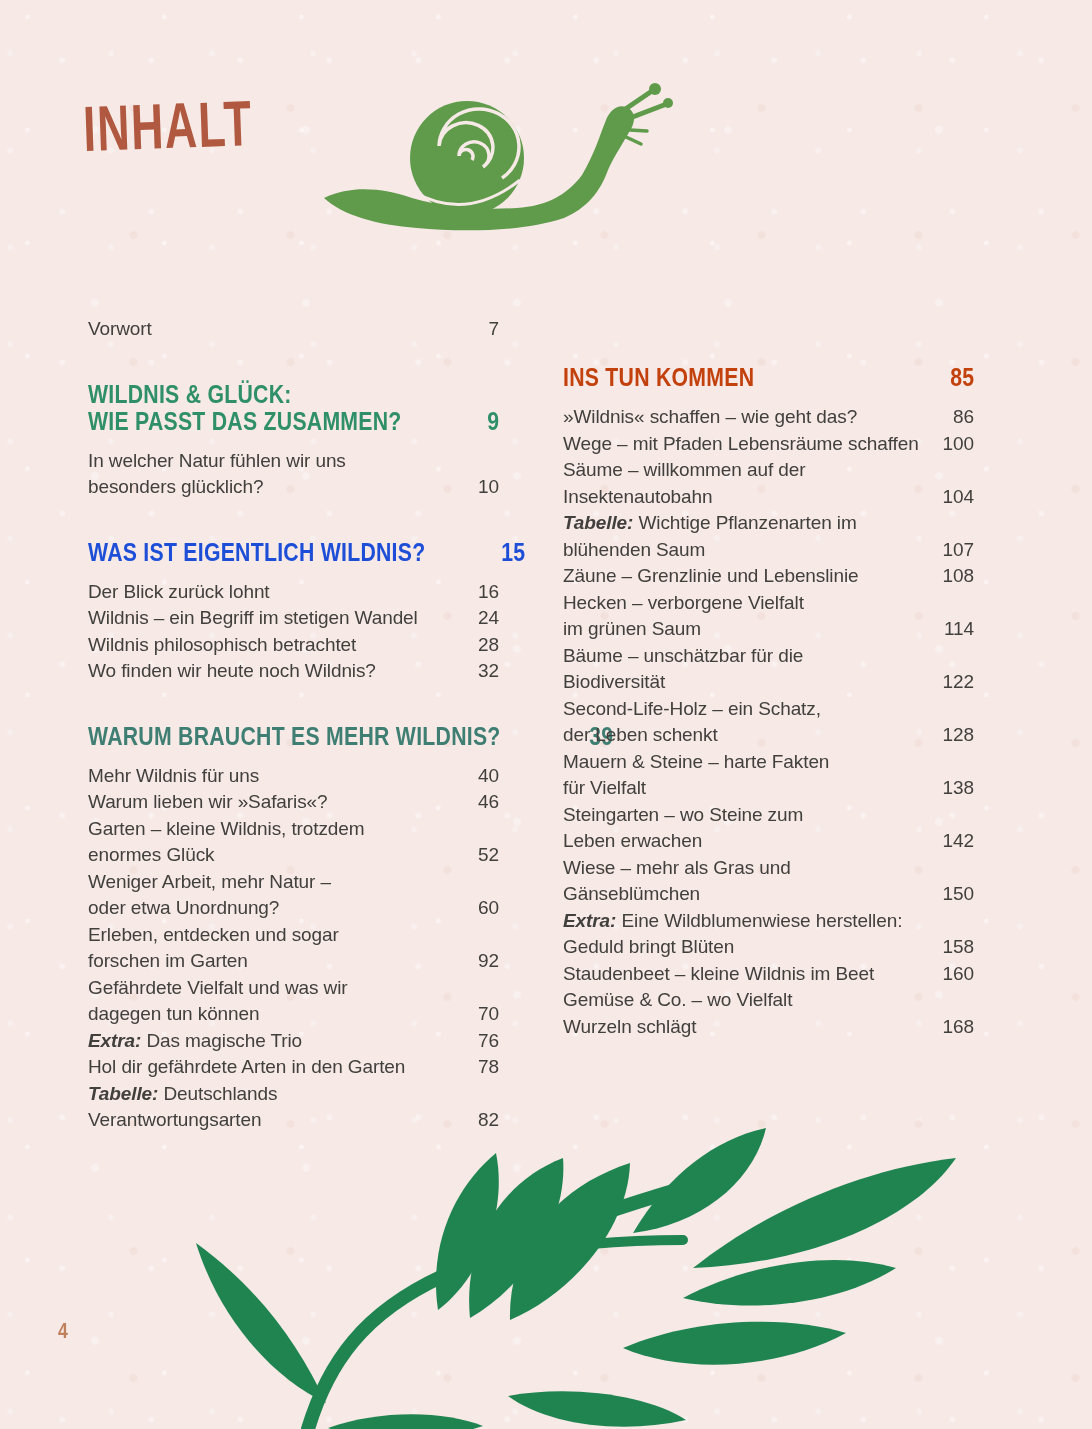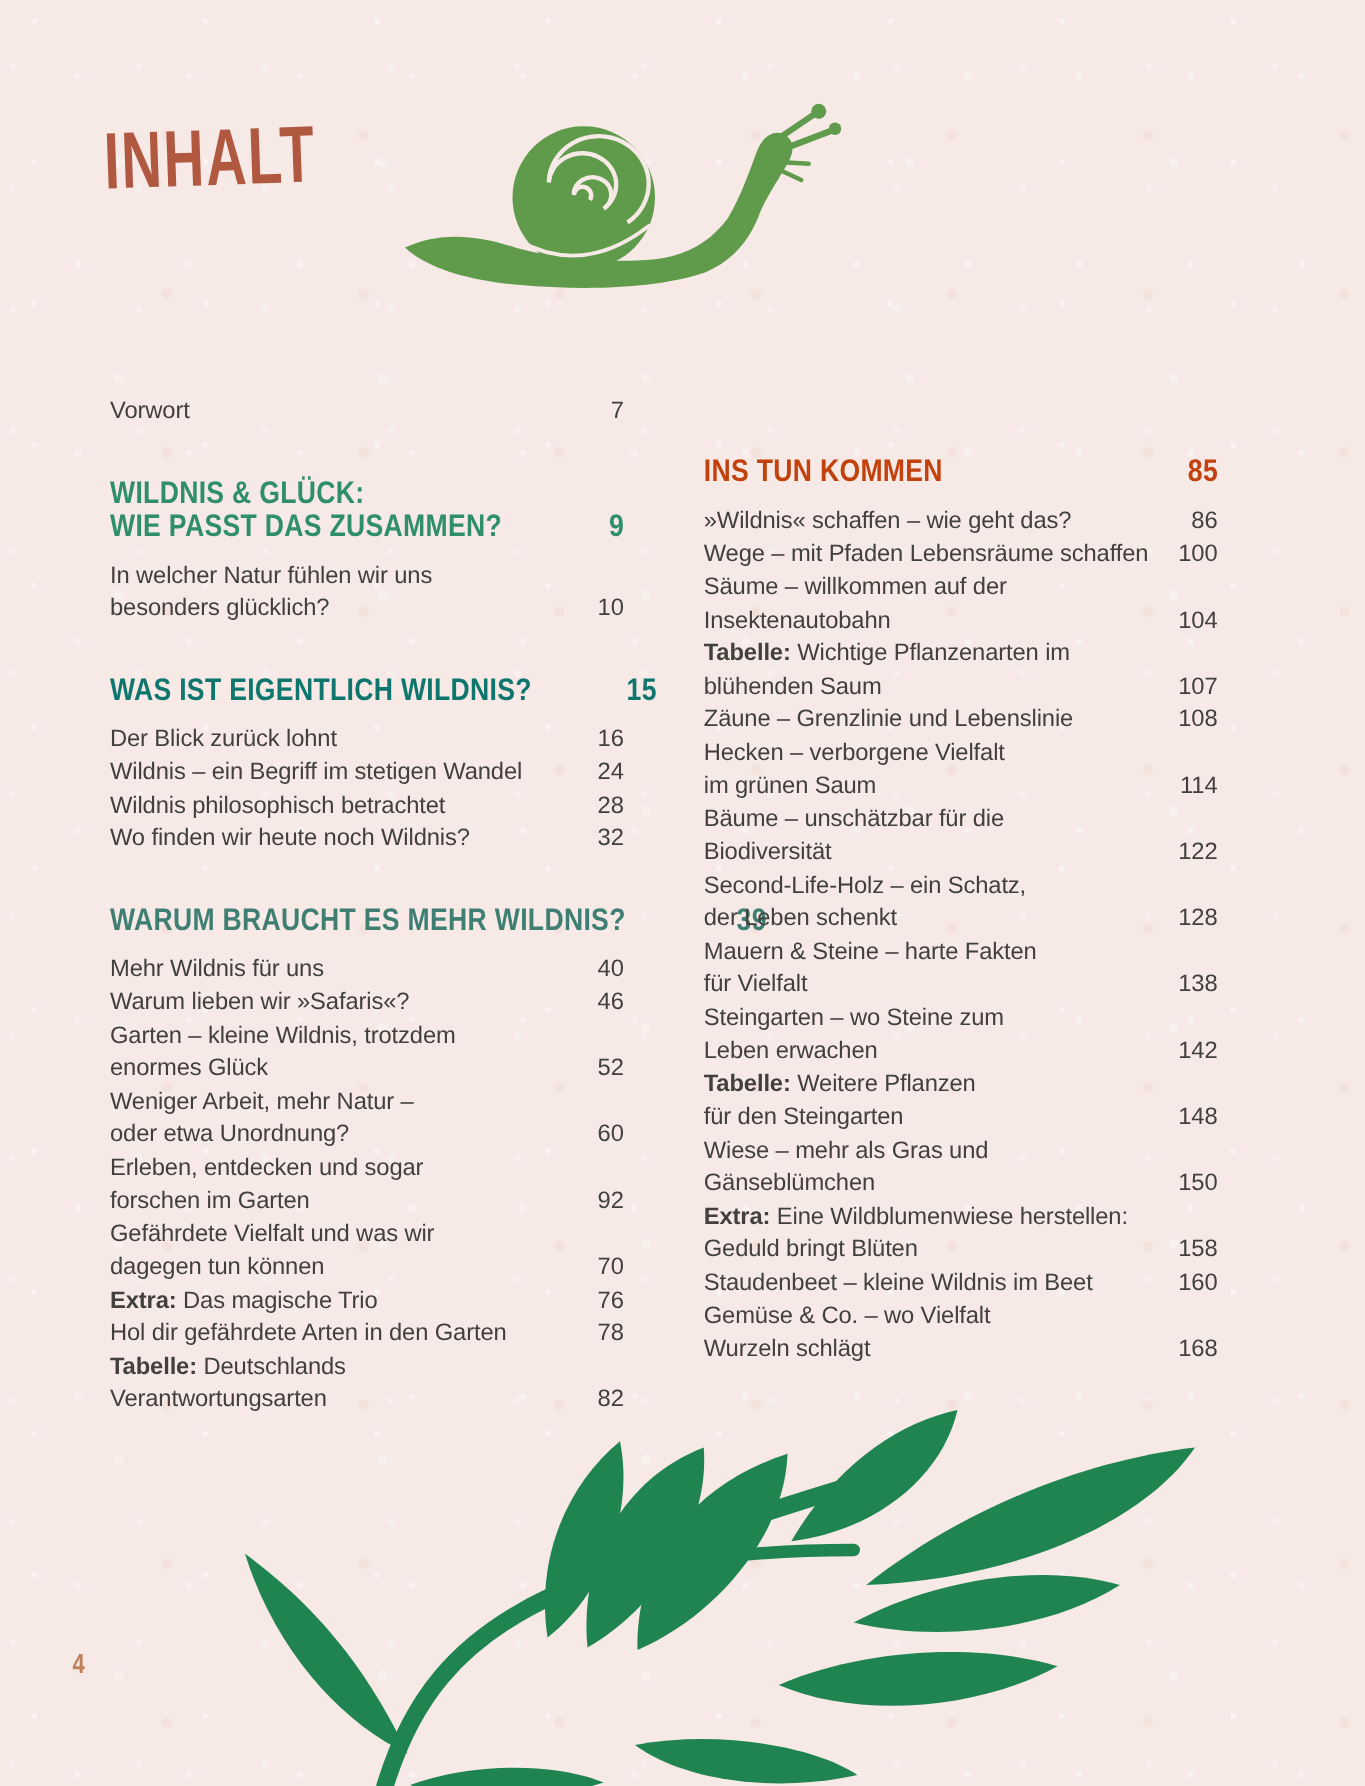--- a/index.html
+++ b/index.html
@@ -46,21 +46,21 @@
   .toc-col { position: absolute; }
   .toc-col-left  { left: 88px;  top: 316px; width: 411px; }
   .toc-col-right { left: 563px; top: 364px; width: 411px; }
 
   .toc-entry {
     font-size: 19px;
     line-height: 26.5px;
     color: var(--body-color, #42403d);
     letter-spacing: -0.1px;
   }
-  .toc-entry strong { font-weight: 700; color: var(--body-color, #42403d); }
+  .toc-entry strong { font-weight: 700; color: var(--body-color, #42403d); font-style: italic; }
   .toc-header {
     font-size: 25px;
     font-weight: 800;
     line-height: 27px;
     margin: 38px 0 13px 0;
     letter-spacing: 0.3px;
   }
   .toc-header:first-child { margin-top: 0; }
   .toc-row {
     display: flex;
@@ -151,21 +151,21 @@
       </div>
       <div class="toc-entry">
         <div class="toc-row">
           <span class="toc-text">In welcher Natur fühlen wir uns</span>
         </div>
         <div class="toc-row">
           <span class="toc-text">besonders glücklich?</span>
           <span class="toc-page">10</span>
         </div>
       </div>
-      <div class="toc-header" style="color: #0f766e;">
+      <div class="toc-header" style="color: #1d4ed8;">
         <div class="toc-row">
           <span class="toc-text">WAS IST EIGENTLICH WILDNIS?</span>
           <span class="toc-page">15</span>
         </div>
       </div>
       <div class="toc-entry">
         <div class="toc-row">
           <span class="toc-text">Der Blick zurück lohnt</span>
           <span class="toc-page">16</span>
         </div>
@@ -343,29 +343,20 @@
           <span class="toc-page">138</span>
         </div>
       </div>
       <div class="toc-entry">
         <div class="toc-row">
           <span class="toc-text">Steingarten – wo Steine zum</span>
         </div>
         <div class="toc-row">
           <span class="toc-text">Leben erwachen</span>
           <span class="toc-page">142</span>
-        </div>
-      </div>
-      <div class="toc-entry">
-        <div class="toc-row">
-          <span class="toc-text"><strong>Tabelle:</strong> Weitere Pflanzen</span>
-        </div>
-        <div class="toc-row">
-          <span class="toc-text">für den Steingarten</span>
-          <span class="toc-page">148</span>
         </div>
       </div>
       <div class="toc-entry">
         <div class="toc-row">
           <span class="toc-text">Wiese – mehr als Gras und</span>
         </div>
         <div class="toc-row">
           <span class="toc-text">Gänseblümchen</span>
           <span class="toc-page">150</span>
         </div>

